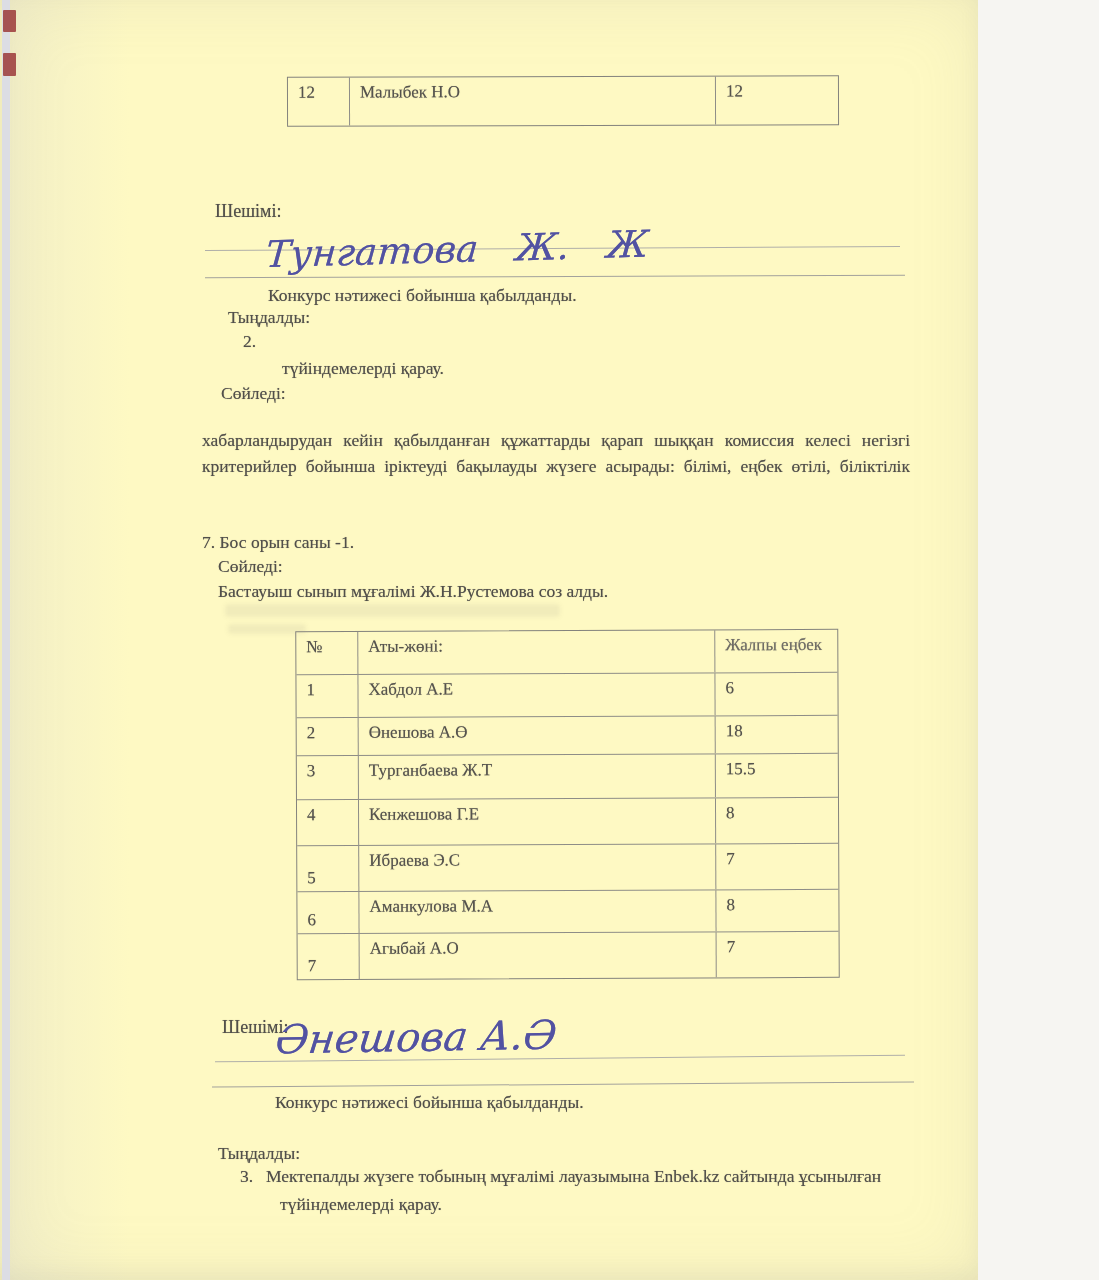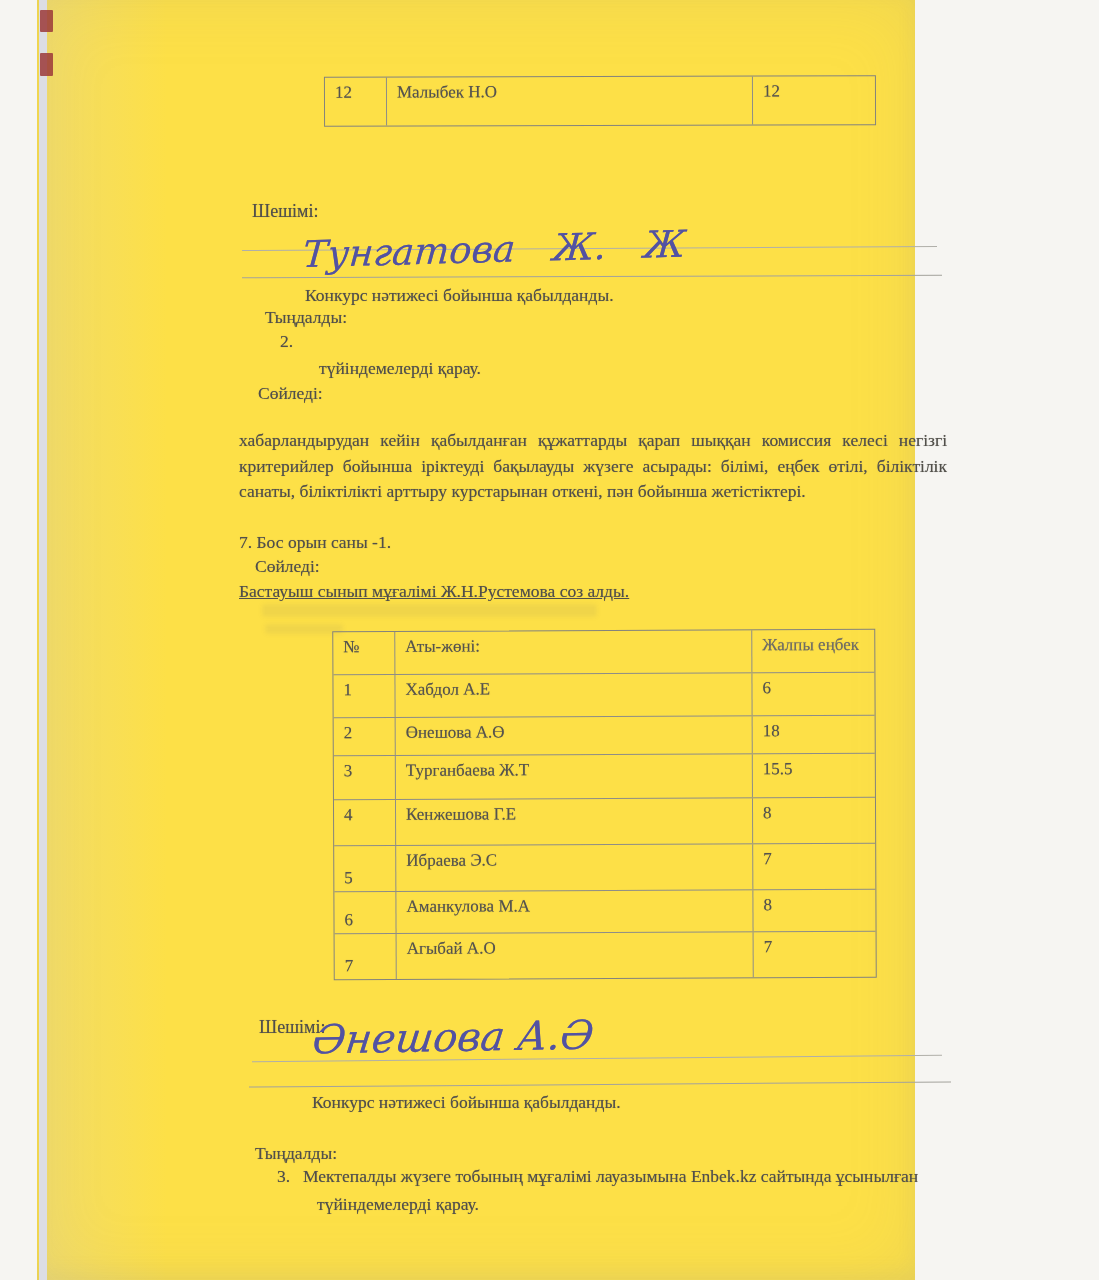--- a/index.html
+++ b/index.html
@@ -2,24 +2,23 @@
 <html><head>
 <meta charset="utf-8">
 <style>
   html,body{margin:0;padding:0;}
   body{
     width:1099px;height:1280px;overflow:hidden;
     background:#f6f5f2;
     font-family:"Liberation Serif","DejaVu Serif",serif;
   }
   .paper{
-    position:relative;width:878px;height:1280px;
-    background:#fde047;
+    position:relative;width:978px;height:1280px;
+    background:#fef9c3;
     box-shadow:inset 0 0 70px rgba(150,150,145,.14), inset 0 -8px 18px rgba(160,160,155,.12);
-    margin-left:37px;
   }
   .edge-strip{
     position:absolute;left:2px;top:0;width:8px;height:1280px;
     background:#dcdde4;
   }
   .left-shade{
     position:absolute;left:10px;top:0;width:120px;height:1280px;
     background:linear-gradient(90deg, rgba(205,206,212,.22), rgba(205,206,212,0));
     pointer-events:none;
   }
@@ -90,25 +89,24 @@
   <div class="t" style="left:268px;top:285px;">Конкурс нәтижесі бойынша қабылданды.</div>
   <div class="t" style="left:228px;top:307px;">Тыңдалды:</div>
 
   <div class="t" style="left:243px;top:331px;">2.</div>
   <div class="t" style="left:282px;top:358px;">түйіндемелерді қарау.</div>
 
   <div class="t" style="left:221px;top:383px;">Сөйледі:</div>
 
   <div class="t para-line just" style="top:456px;">критерийлер бойынша іріктеуді бақылауды жүзеге асырады: білімі, еңбек өтілі, біліктілік</div>
   <div class="t para-line just" style="top:430px;">хабарландырудан кейін қабылданған құжаттарды қарап шыққан комиссия келесі негізгі</div>
-  <div class="t para-line" style="top:481px;">санаты, біліктілікті арттыру курстарынан откені, пән бойынша жетістіктері.</div>
   <div class="t para-line" style="top:532px;">7. Бос орын саны -1.</div>
 
   <div class="t" style="left:218px;top:556px;">Сөйледі:</div>
-  <div class="t" style="left:202px;top:581px;text-decoration:underline;">Бастауыш сынып мұғалімі Ж.Н.Рустемова соз алды.</div>
+  <div class="t" style="left:218px;top:581px;">Бастауыш сынып мұғалімі Ж.Н.Рустемова соз алды.</div>
 
   <div class="ghost" style="left:225px;top:604px;width:335px;height:13px;"></div>
   <div class="ghost" style="left:228px;top:624px;width:78px;height:10px;"></div>
 
   <div class="scan-table" style="left:296px;top:630px;transform:rotate(-0.25deg);">
     <div class="tr" style="height:42px;">
       <div class="td c-num">№</div>
       <div class="td c-name">Аты-жөні:</div>
       <div class="td c-score" style="color:#6f6d66;">Жалпы еңбек</div>
     </div>

